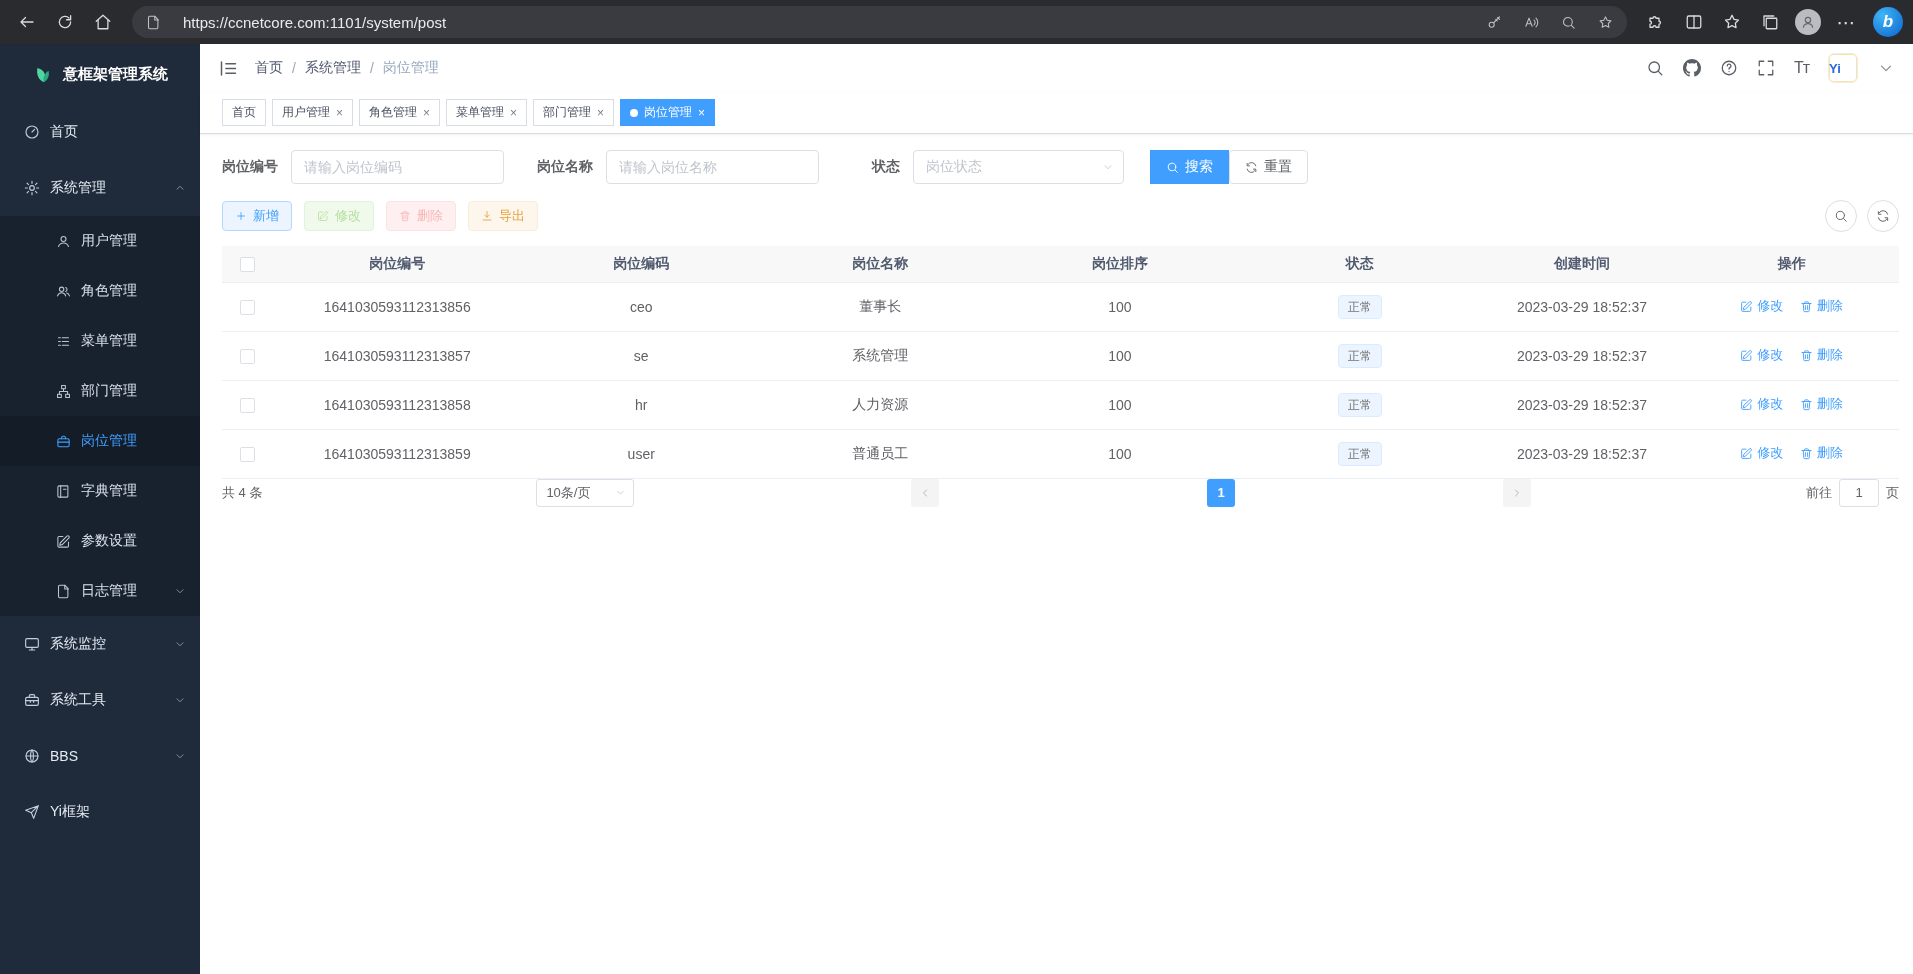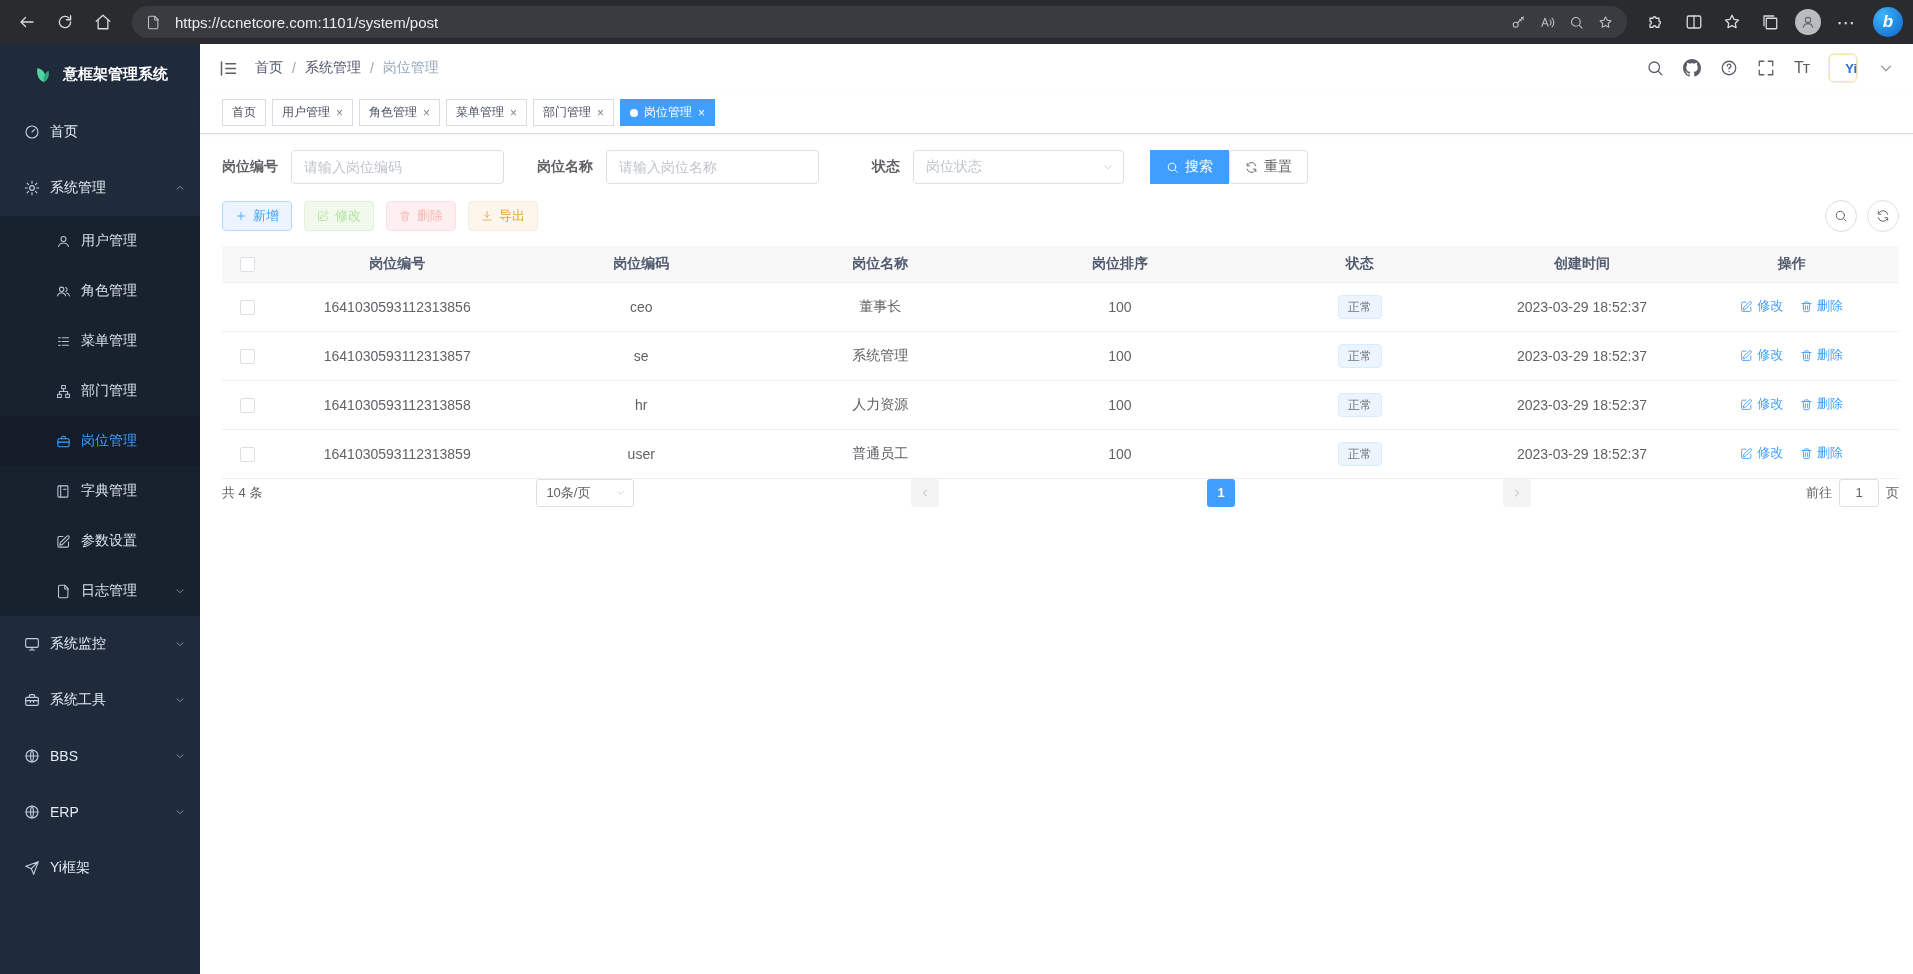--- a/index.html
+++ b/index.html
@@ -9,21 +9,21 @@
   .screen{width:1913px;height:974px;display:flex;flex-direction:column}
 
   
   svg.ic{fill:none;stroke:currentColor;stroke-width:1.7;stroke-linecap:round;stroke-linejoin:round;flex-shrink:0}
   svg.gfill{fill:currentColor;stroke:none}
 
   
   .browser{flex:0 0 44px;background:#2a2b2f;display:flex;align-items:center;padding:0 10px;gap:4px}
   .b-ic{width:34px;height:34px;border-radius:6px;display:flex;align-items:center;justify-content:center;color:#dadce0;cursor:pointer}
   .b-ic svg{width:18px;height:18px}
-  .addr{flex:1;height:32px;background:#3a3b40;border-radius:16px;display:flex;align-items:center;padding:0 14px;gap:14px;margin:0 8px;min-width:0;cursor:text}
+  .addr{flex:1;height:32px;background:#3a3b40;border-radius:16px;display:flex;align-items:center;padding:0 14px;gap:22px;margin:0 8px;min-width:0;cursor:text}
   .addr svg{width:15px;height:15px;color:#bdc1c6;cursor:pointer}
   .addr .url{flex:1;color:#e8eaed;font-size:15px;white-space:nowrap;overflow:hidden}
   .dots{font-size:19px;color:#dadce0;line-height:1}
   .pav{width:26px;height:26px;border-radius:50%;background:#b9bcc0;display:flex;align-items:center;justify-content:center;color:#63666b}
   .pav svg{width:16px;height:16px}
   .bing{width:30px;height:30px;border-radius:50%;background:radial-gradient(circle at 32% 28%,#3fb6f7,#0b63ce);color:#fff;font-weight:bold;font-size:17px;display:flex;align-items:center;justify-content:center;margin-left:6px;cursor:pointer;font-style:italic}
 
   
   .app{flex:1;display:flex;min-height:0}
 
@@ -46,21 +46,21 @@
   
   .topbar{height:48px;display:flex;align-items:center;padding:0 18px;background:#fff}
   .fold{width:21px;height:21px;color:#5a5e66;cursor:pointer;margin-right:16px}
   .crumb{display:flex;align-items:center;gap:9px;font-size:14px}
   .crumb .c-link{color:#515a6e;cursor:pointer}
   .crumb .sep{color:#9aa5b5}
   .crumb .last{color:#97a8be}
   .top-icons{margin-left:auto;display:flex;align-items:center;gap:19px;color:#5a5e66}
   .top-icons svg{width:18px;height:18px;cursor:pointer}
   .tsize{font-size:16px;color:#5a5e66;cursor:pointer;letter-spacing:-1px}
-  .avatar{width:30px;height:30px;border-radius:6px;background:#fff;border:1px solid #ececec;display:flex;align-items:center;justify-content:flex-end;font-weight:800;font-size:13px;color:#2b6bd6;cursor:pointer;box-shadow:0 0 0 1px rgba(246,192,45,.45) inset}
+  .avatar{width:30px;height:30px;border-radius:6px;background:#fff;border:1px solid #ececec;display:flex;align-items:center;justify-content:flex-start;font-weight:800;font-size:13px;color:#2b6bd6;cursor:pointer;box-shadow:0 0 0 1px rgba(246,192,45,.45) inset}
   .ucaret{width:12px;height:12px;color:#8a8f97;cursor:pointer}
 
   
   .tabsbar{height:42px;display:flex;align-items:center;gap:6px;padding:0 22px;border-bottom:1px solid #d8dce5;box-shadow:0 1px 3px rgba(0,0,0,.06)}
   .tab{height:27px;display:inline-flex;align-items:center;gap:6px;padding:0 9px;border:1px solid #d8dce5;background:#fff;color:#495060;font-size:12px;cursor:pointer;white-space:nowrap}
   .tab .x{font-size:12px;line-height:1;color:#7a8087;cursor:pointer}
   .tab.active{background:#409eff;border-color:#409eff;color:#fff}
   .tab.active .x{color:#fff}
   .tab .dot{width:8px;height:8px;border-radius:50%;background:#fff;display:inline-block}
 
@@ -421,29 +421,20 @@
           <span>系统工具</span>
           <svg class="ic arrow">
               <use href="#s-caret-down"></use>
             </svg>
         </div>
         <div class="m-item">
           <svg class="ic mi">
               <use href="#s-globe"></use>
             </svg>
           <span>BBS</span>
-          <svg class="ic arrow">
-              <use href="#s-caret-down"></use>
-            </svg>
-        </div>
-        <div class="m-item">
-          <svg class="ic mi">
-              <use href="#s-globe"></use>
-            </svg>
-          <span>ERP</span>
           <svg class="ic arrow">
               <use href="#s-caret-down"></use>
             </svg>
         </div>
         <div class="m-item">
           <svg class="ic mi">
               <use href="#s-send"></use>
             </svg>
           <span>Yi框架</span>
         </div>

